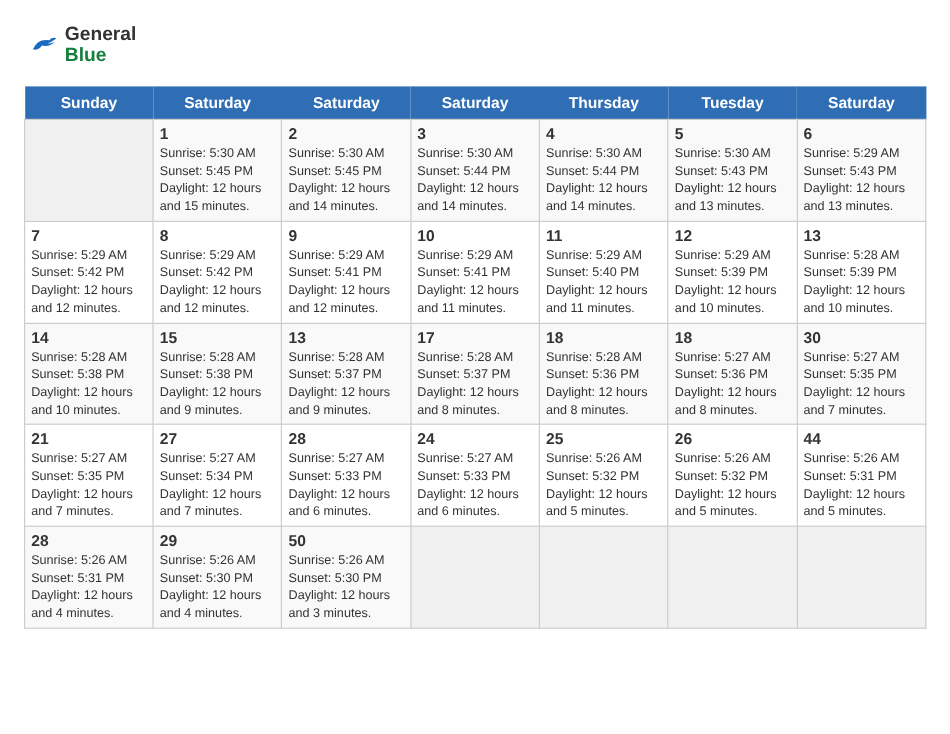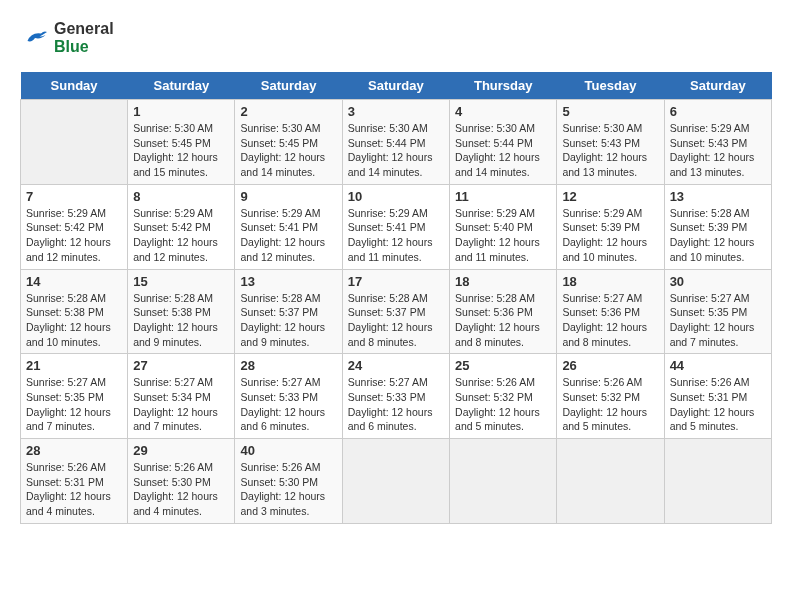--- a/index.html
+++ b/index.html
@@ -318,21 +318,21 @@
 and 4 minutes.</div>
         </td>
         <td>
           <span class="day-num">29</span>
           <div class="day-info" style="white-space: pre-line;">Sunrise: 5:26 AM
 Sunset: 5:30 PM
 Daylight: 12 hours
 and 4 minutes.</div>
         </td>
         <td>
-          <span class="day-num">40</span>
+          <span class="day-num">50</span>
           <div class="day-info" style="white-space: pre-line;">Sunrise: 5:26 AM
 Sunset: 5:30 PM
 Daylight: 12 hours
 and 3 minutes.</div>
         </td>
         <td class="empty-cell"></td>
         <td class="empty-cell"></td>
         <td class="empty-cell"></td>
         <td class="empty-cell"></td>
       </tr>

